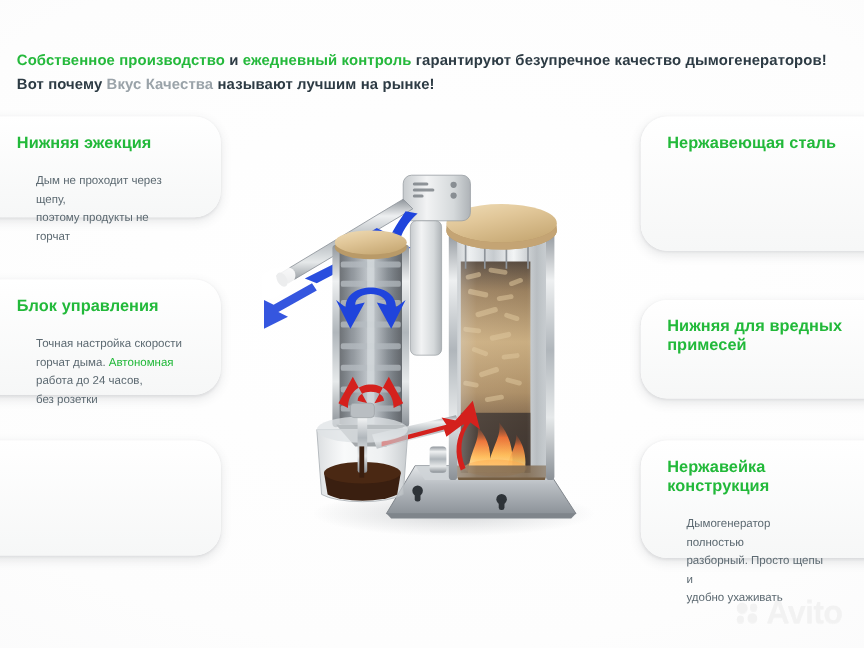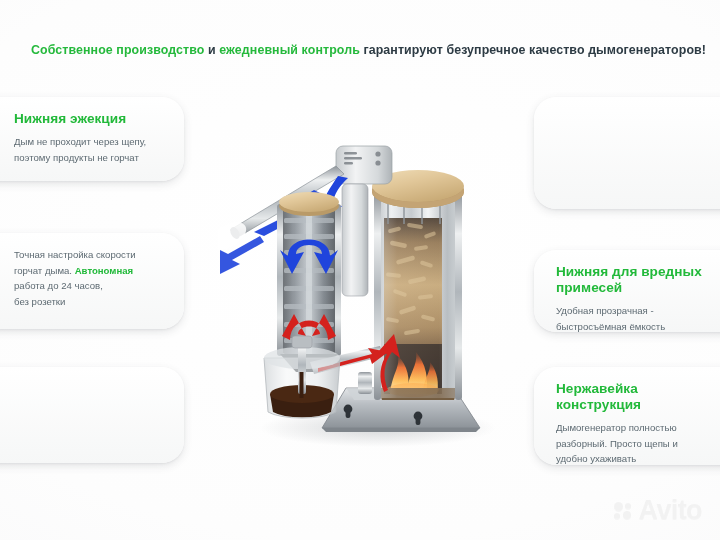--- a/index.html
+++ b/index.html
@@ -21,21 +21,21 @@
     background:
       radial-gradient(120% 100% at 50% 45%, #ffffff 0%, #fdfdfd 55%, #f7f7f8 100%);
   }
 
   
   .header {
     position: absolute;
     left: 0;
     right: 0;
     top: 42px;
-    text-align: right;
+    text-align: left;
     line-height: 1.45;
     padding: 0 14px;
     box-sizing: border-box;
   }
   .header-line {
     font-size: 12.4px;
     color: #2d3b44;
     font-weight: 600;
     letter-spacing: 0.1px;
     white-space: nowrap;
@@ -67,24 +67,24 @@
     font-size: 13.6px;
     font-weight: 700;
     line-height: 1.18;
     margin: 0 0 7px 0;
     letter-spacing: 0.05px;
   }
   .card-body {
     color: #5d6a72;
     font-size: 9.6px;
     line-height: 1.62;
-    margin: 0;
+    margin: 16px;
     white-space: pre-line;
   }
-  .card-body .accent { color: #22b93a; font-weight: 700; }
+  .card-body .accent { color: #22b93a; font-weight: 400; }
 
   
   #card-lower-ejection { top: 97px;  width: 200px; height: 84px; }
   #card-control-unit   { top: 233px; width: 200px; height: 96px; }
   #card-tar-separator  { top: 367px; width: 200px; height: 96px; }
   #card-stainless      { top: 97px;  width: 202px; height: 112px; }
   #card-collector      { top: 250px; width: 202px; height: 82px; }
   #card-dismountable   { top: 367px; width: 202px; height: 98px; }
 
   
@@ -130,45 +130,48 @@
 </style>
 </head>
 <body>
 
 <div class="stage">
 
   <div class="header">
     <div class="header-line">
       <span class="hl-green">Собственное производство</span><span> и </span><span class="hl-green">ежедневный контроль</span><span> гарантируют безупречное качество дымогенераторов!</span>
     </div>
+    <div class="header-line second">
+      <span>Вот почему </span><span class="hl-grey">Вкус Качества</span><span> называют лучшим на рынке!</span>
+    </div>
   </div>
 
   <div class="card left" id="card-lower-ejection">
     <p class="card-title">Нижняя эжекция</p>
     <p class="card-body">Дым не проходит через щепу,
 поэтому продукты не горчат</p>
   </div>
 
   <div class="card left" id="card-control-unit">
+    <p class="card-title">Блок управления</p>
     <p class="card-body"><span>Точная настройка скорости
 горчат дыма. </span><span class="accent">Автономная</span><span>
 работа до 24 часов,
 без розетки</span></p>
   </div>
 
   <div class="card left" id="card-tar-separator">
   </div>
 
   <div class="card right" id="card-stainless">
+    <p class="card-title">Нержавеющая сталь</p>
   </div>
 
   <div class="card right" id="card-collector">
     <p class="card-title">Нижняя для вредных примесей</p>
-    <p class="card-body">Удобная прозрачная -
-быстросъёмная ёмкость</p>
   </div>
 
   <div class="card right" id="card-dismountable">
     <p class="card-title">Нержавейка конструкция</p>
     <p class="card-body">Дымогенератор полностью
 разборный. Просто щепы и
 удобно ухаживать</p>
   </div>
 
   <div class="product">

